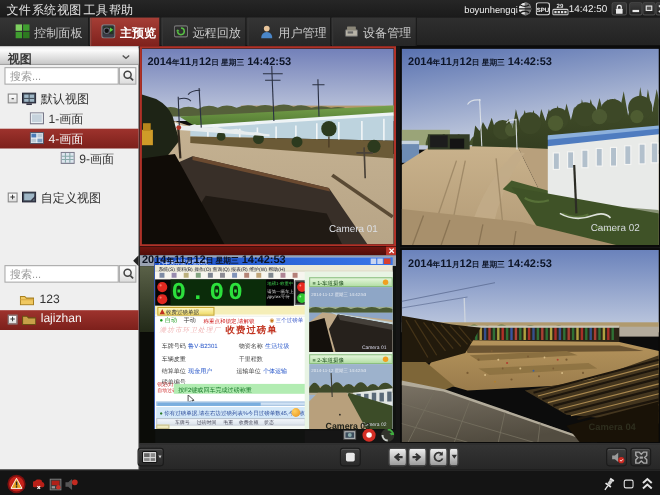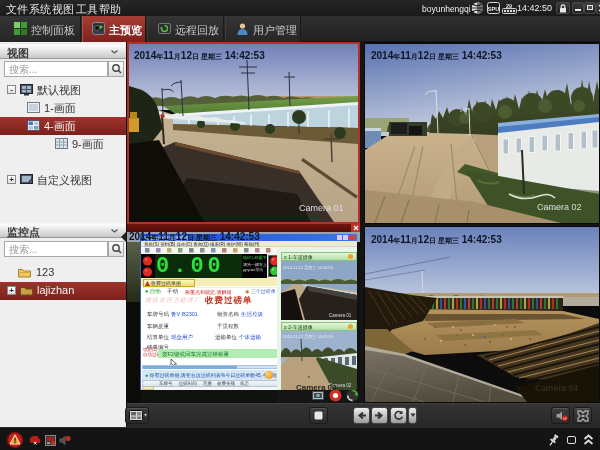--- a/index.html
+++ b/index.html
@@ -108,20 +108,28 @@
         </svg>
   <span class="tx" style="left:27px;">远程回放</span>
  </div>
  <div class="tab" style="left:225px;width:76px;">
   <svg class="ticon" style="left:10px;">
           <circle cx="6.5" cy="4" r="2.6" fill="#e8c49a"></circle>
           <path d="M1.5 13 q0 -6 5 -6 q5 0 5 6 z" fill="#4a86c8"></path>
         </svg>
   <span class="tx" style="left:27px;">用户管理</span>
  </div>
+ <div class="tab" style="left:302px;width:77px;">
+  <svg class="ticon" style="left:10px;">
+          <rect x="1" y="5" width="11" height="6" rx="1" fill="#b8b4a8" stroke="#666"></rect>
+          <rect x="2.5" y="2" width="8" height="3.5" rx="0.5" fill="#8a8678"></rect>
+          <rect x="3" y="6.5" width="5" height="2" fill="#666"></rect>
+        </svg>
+  <span class="tx" style="left:27px;">设备管理</span>
+ </div>
 </div>
 
 <div class="abs" id="sidebar">
  <div class="phead" style="top:2px;">
         <span class="t">视图</span>
         <svg class="chev" viewBox="0 0 7 4">
           <path d="M0.5 0.5 L3.5 3 L6.5 0.5" fill="none" stroke="#555" stroke-width="1.3"></path>
         </svg>
       </div>
  <div class="sbox" style="top:19px;">搜索...</div>
@@ -169,26 +177,20 @@
  <div class="trow" style="top:129px;">
         <div class="ebox" style="left:7px;">+</div>
    <svg class="abs" style="left:20px;top:3px;" width="13" height="12">
           <rect x="0.5" y="0.5" width="12" height="9" fill="#46525e" stroke="#223"></rect>
           <rect x="2" y="2" width="9" height="6" fill="#9fb6c6"></rect>
           <path d="M8 8 L12 4 L13 5 L9 9 Z" fill="#334"></path>
         </svg>
    <span class="tx" style="left:37px;">自定义视图</span>
       </div>
 
- <div class="phead" style="top:181px;">
-        <span class="t">监控点</span>
-        <svg class="chev" viewBox="0 0 7 4">
-          <path d="M0.5 0.5 L3.5 3 L6.5 0.5" fill="none" stroke="#555" stroke-width="1.3"></path>
-        </svg>
-      </div>
  <div class="sbox" style="top:199px;">搜索...</div>
       <div class="sbtn" style="top:199px;"><svg width="14" height="14" style="margin:0px 0 0 1px;">
           <circle cx="6" cy="6" r="3.2" fill="none" stroke="#444" stroke-width="1.4"></circle>
           <path d="M8.5 8.5 L11 11" stroke="#444" stroke-width="1.6"></path>
         </svg></div>
  <div class="trow" style="top:222px;">
    <svg class="abs" style="left:18px;top:3px;" width="13" height="11">
           <path d="M0.5 2.5 L0.5 10 L12.5 10 L12.5 4 L6 4 L4.5 2.5 Z" fill="#f0c860" stroke="#a88020"></path>
           <path d="M0.5 5.5 L12.5 5.5" stroke="#d8a840"></path>
         </svg>

